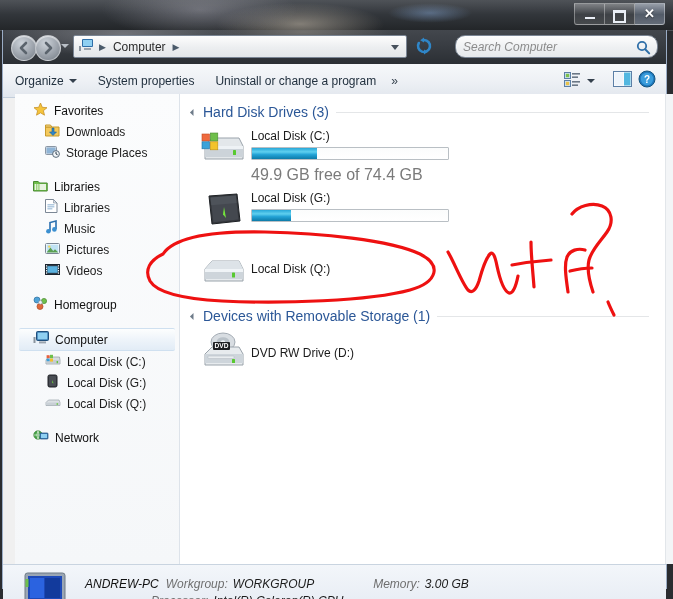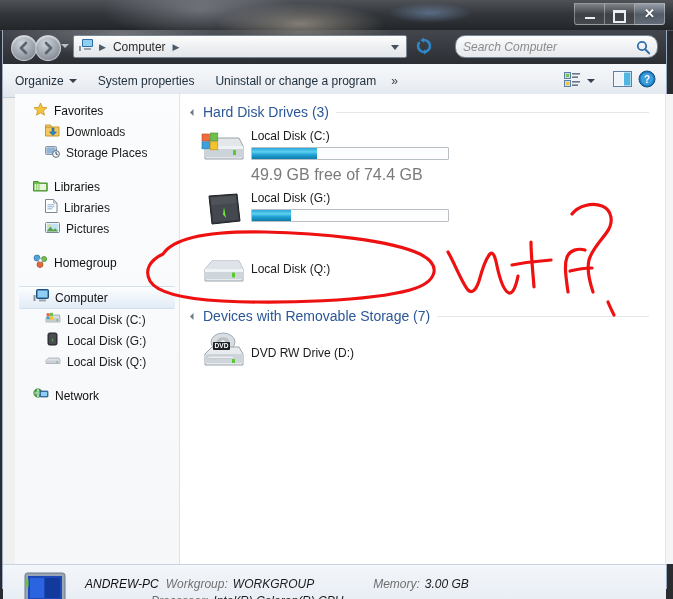--- a/index.html
+++ b/index.html
@@ -344,28 +344,57 @@
               <path d="M8.5 0.5 L8.5 4 L12 4 Z" fill="#d8e2ec" stroke="#7b8795" stroke-width="0.6"></path>
               <rect x="2.4" y="5.4" width="7" height="0.9" fill="#7fa8cc"></rect>
               <rect x="2.4" y="7.4" width="7" height="0.9" fill="#7fa8cc"></rect>
               <rect x="2.4" y="9.4" width="5" height="0.9" fill="#7fa8cc"></rect>
             </svg>
           </span>
           <span>Libraries</span>
         </div>
         <div class="navitem child">
           <span>
+            <svg width="13" height="14" viewBox="0 0 13 14">
+              <path d="M5 11 L5 2.5 L11 1 L11 9" fill="none" stroke="#2a6fae" stroke-width="1.6"></path>
+              <circle cx="3.4" cy="11.2" r="2.3" fill="#3b8fd0"></circle>
+              <circle cx="9.4" cy="9.4" r="2.3" fill="#3b8fd0"></circle>
+            </svg>
+          </span>
+          <span>Music</span>
+        </div>
+        <div class="navitem child">
+          <span>
             <svg width="15" height="13" viewBox="0 0 15 13">
               <rect x="0.5" y="1.5" width="14" height="10" rx="1" fill="#ffffff" stroke="#7b8795"></rect>
               <rect x="1.6" y="2.6" width="11.8" height="7.8" fill="#bfe2f4"></rect>
               <path d="M1.6 10.4 L5.4 5.6 L8.2 9 L10 7.2 L13.4 10.4 Z" fill="#5aa052"></path>
               <circle cx="4.3" cy="4.6" r="1.2" fill="#f2d65c"></circle>
             </svg>
           </span>
           <span>Pictures</span>
+        </div>
+        <div class="navitem child">
+          <span>
+            <svg width="15" height="13" viewBox="0 0 15 13">
+              <rect x="0.5" y="1.5" width="14" height="10" fill="#2d3a47" stroke="#1a242e"></rect>
+              <rect x="2.4" y="3.2" width="10.2" height="6.6" fill="#5ab2e0"></rect>
+              <g fill="#f2f5f8">
+                <rect x="1" y="2.2" width="1.1" height="1.3"></rect>
+                  <rect x="1" y="4.6" width="1.1" height="1.3"></rect>
+                <rect x="1" y="7" width="1.1" height="1.3"></rect>
+                  <rect x="1" y="9.4" width="1.1" height="1.3"></rect>
+                <rect x="12.9" y="2.2" width="1.1" height="1.3"></rect>
+                  <rect x="12.9" y="4.6" width="1.1" height="1.3"></rect>
+                <rect x="12.9" y="7" width="1.1" height="1.3"></rect>
+                  <rect x="12.9" y="9.4" width="1.1" height="1.3"></rect>
+              </g>
+            </svg>
+          </span>
+          <span>Videos</span>
         </div>
 
         <div class="navgap"></div>
 
         <div class="navitem header">
           <span>
             <svg width="15" height="14" viewBox="0 0 15 14">
               <circle cx="4" cy="4" r="3" fill="#4fa3d8" stroke="#2d6f9e" stroke-width="0.7"></circle>
               <circle cx="11" cy="5" r="2.6" fill="#6fbf4b" stroke="#4a8a32" stroke-width="0.7"></circle>
               <circle cx="7" cy="10.5" r="3" fill="#e06a3b" stroke="#a94723" stroke-width="0.7"></circle>
@@ -499,21 +528,21 @@
               <rect x="33" y="22.5" width="3" height="5" rx="0.6" fill="#58c92f"></rect>
             </svg>
           </div>
           <div class="dinfo" style="padding-top:12px">
             <div class="dname">Local Disk (Q:)</div>
           </div>
         </div>
 
         <div class="grouphdr" style="margin-top:14px">
           <i class="gtri"></i>
-          <span class="gtitle">Devices with Removable Storage (7)</span>
+          <span class="gtitle">Devices with Removable Storage (1)</span>
           <span class="gline"></span>
         </div>
 
         <div class="drive" style="margin-top:6px">
           <div class="dicon">
             <svg width="48" height="44" viewBox="0 0 48 44">
               <ellipse cx="24" cy="12" rx="12" ry="9" fill="#d8dde2" stroke="#9aa3ab" stroke-width="0.9"></ellipse>
               <ellipse cx="24" cy="12" rx="6.4" ry="4.8" fill="#b9c1c8"></ellipse>
               <ellipse cx="24" cy="12" rx="2.2" ry="1.7" fill="#eef2f5"></ellipse>
               <path d="M6 24 L13 17 L40 17 L44 24 L44 35 L6 35 Z" fill="#e7ebee" stroke="#9aa3ab" stroke-width="1"></path>

